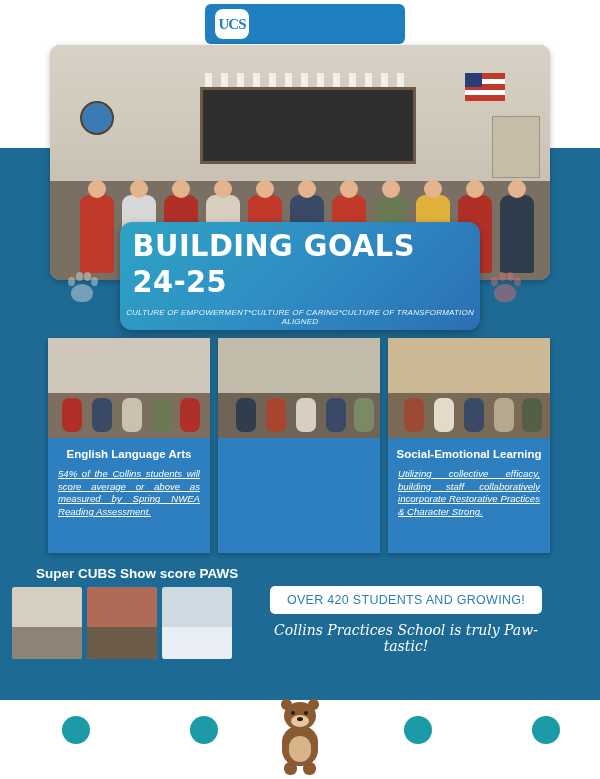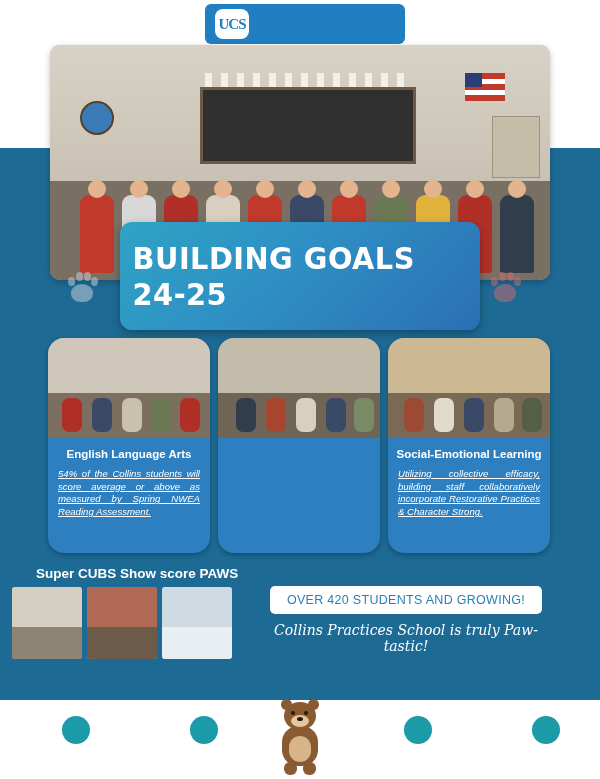--- a/index.html
+++ b/index.html
@@ -68,21 +68,21 @@
   .paw{position:absolute;width:36px;height:36px;opacity:.5;}
   .paw.left{left:64px;top:270px;}
   .paw.right{left:487px;top:270px;}
   .paw .pad{position:absolute;left:7px;top:14px;width:22px;height:18px;border-radius:50% 50% 45% 45%;background:#cfd6da;}
   .paw .t{position:absolute;width:7px;height:9px;border-radius:50%;background:#cfd6da;}
   .paw .t1{left:4px;top:7px;} .paw .t2{left:12px;top:2px;} .paw .t3{left:20px;top:2px;} .paw .t4{left:27px;top:7px;}
   .paw.right .pad,.paw.right .t{background:#d76a70;}
 
   
   .cards-row{position:absolute;left:48px;top:338px;width:504px;height:215px;display:flex;gap:8px;}
-  .gcard{width:162px;border-radius:16px;overflow:hidden;background:#2d7fc0;box-shadow:0 2px 5px rgba(0,0,0,.28);display:flex;flex-direction:column;}
+  .gcard{width:162px;border-radius:0;overflow:hidden;background:#2d7fc0;box-shadow:0 2px 5px rgba(0,0,0,.28);display:flex;flex-direction:column;}
   .gphoto{height:100px;position:relative;background:#9d9585;}
   .gphoto .rm-wall{position:absolute;left:0;top:0;width:100%;height:55%;background:#cfc8ba;}
   .gphoto .rm-floor{position:absolute;left:0;bottom:0;width:100%;height:45%;background:#7d6f60;}
   .gphoto .blob{position:absolute;bottom:6%;width:20px;height:34px;border-radius:7px;}
   .gtitle{color:#ffffff;font-weight:bold;font-size:11.5px;text-align:center;padding:10px 6px 4px;}
   .gbody{color:#ffffff;font-size:9.6px;font-style:italic;line-height:1.32;padding:4px 10px 10px;text-align:justify;text-decoration:underline;}
 
   
   .cubs-title{position:absolute;left:36px;top:566px;color:#ffffff;font-weight:bold;font-size:13.5px;}
   .thumbs{position:absolute;left:12px;top:587px;width:222px;height:72px;display:flex;gap:5px;}
@@ -165,20 +165,21 @@
   <div class="kid" style="left:408px;background:#b03028;">
       <div class="head"></div>
     </div>
   <div class="kid" style="left:450px;background:#2f3d4d;">
       <div class="head"></div>
     </div>
 </div>
 
 <div class="goals">
   <h1>BUILDING GOALS 24-25</h1>
+  <div class="sub">CULTURE OF EMPOWERMENT*CULTURE OF CARING*CULTURE OF TRANSFORMATION ALIGNED</div>
 </div>
 
 <div class="paw left">
   <div class="pad"></div>
     <div class="t t1"></div>
     <div class="t t2"></div>
     <div class="t t3"></div>
     <div class="t t4"></div>
 </div>
 <div class="paw right">

